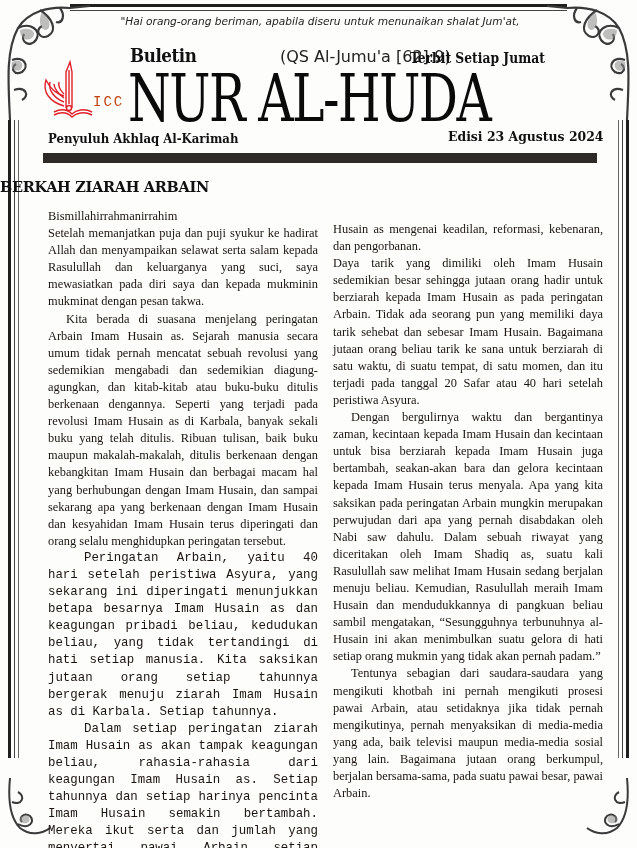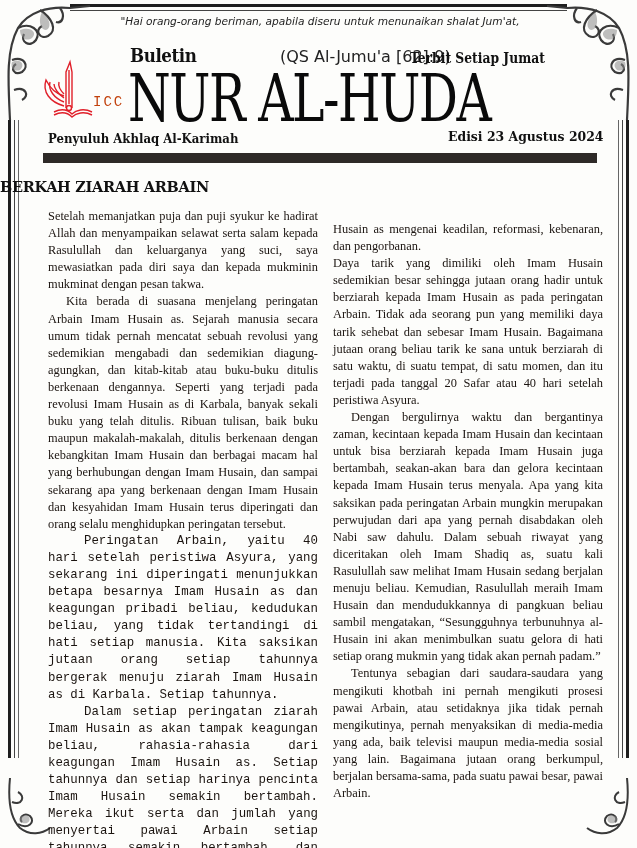--- a/index.html
+++ b/index.html
@@ -197,20 +197,21 @@
   <div class="masthead">NUR AL-HUDA</div>
 
   <div class="tagline">Penyuluh Akhlaq Al-Karimah</div>
   <div class="edition">Edisi 23 Agustus 2024</div>
 
   <div class="header-bar"></div>
 
   <div class="article-title">BERKAH ZIARAH ARBAIN</div>
 
   <div class="col col-left">
+    <p>Bismillahirrahmanirrahim</p>
     <p>Setelah memanjatkan puja dan puji syukur ke hadirat Allah dan menyampaikan selawat serta salam kepada Rasulullah dan keluarganya yang suci, saya mewasiatkan pada diri saya dan kepada mukminin mukminat dengan pesan takwa.</p>
     <p class="indent">Kita berada di suasana menjelang peringatan Arbain Imam Husain as. Sejarah manusia secara umum tidak pernah mencatat sebuah revolusi yang sedemikian mengabadi dan sedemikian diagung-agungkan, dan kitab-kitab atau buku-buku ditulis berkenaan dengannya. Seperti yang terjadi pada revolusi Imam Husain as di Karbala, banyak sekali buku yang telah ditulis. Ribuan tulisan, baik buku maupun makalah-makalah, ditulis berkenaan dengan kebangkitan Imam Husain dan berbagai macam hal yang berhubungan dengan Imam Husain, dan sampai sekarang apa yang berkenaan dengan Imam Husain dan kesyahidan Imam Husain terus diperingati dan orang selalu menghidupkan peringatan tersebut.</p>
     <p class="indent-wide">Peringatan Arbain, yaitu 40 hari setelah peristiwa Asyura, yang sekarang ini diperingati menunjukkan betapa besarnya Imam Husain as dan keagungan pribadi beliau, kedudukan beliau, yang tidak tertandingi di hati setiap manusia. Kita saksikan jutaan orang setiap tahunnya bergerak menuju ziarah Imam Husain as di Karbala. Setiap tahunnya.</p>
     <p class="indent-wide">Dalam setiap peringatan ziarah Imam Husain as akan tampak keagungan beliau, rahasia-rahasia dari keagungan Imam Husain as. Setiap tahunnya dan setiap harinya pencinta Imam Husain semakin bertambah. Mereka ikut serta dan jumlah yang menyertai pawai Arbain setiap tahunnya semakin bertambah, dan mereka dalam pawai tersebut berusaha mencari ilham dan pelajaran dari Imam</p>
   </div>
 
   <div class="col col-right">
     <p>Husain as mengenai keadilan, reformasi, kebenaran, dan pengorbanan.</p>
     <p>Daya tarik yang dimiliki oleh Imam Husain sedemikian besar sehingga jutaan orang hadir untuk berziarah kepada Imam Husain as pada peringatan Arbain. Tidak ada seorang pun yang memiliki daya tarik sehebat dan sebesar Imam Husain. Bagaimana jutaan orang beliau tarik ke sana untuk berziarah di satu waktu, di suatu tempat, di satu momen, dan itu terjadi pada tanggal 20 Safar atau 40 hari setelah peristiwa Asyura.</p>
     <p class="indent">Dengan bergulirnya waktu dan bergantinya zaman, kecintaan kepada Imam Husain dan kecintaan untuk bisa berziarah kepada Imam Husain juga bertambah, seakan-akan bara dan gelora kecintaan kepada Imam Husain terus menyala. Apa yang kita saksikan pada peringatan Arbain mungkin merupakan perwujudan dari apa yang pernah disabdakan oleh Nabi saw dahulu. Dalam sebuah riwayat yang diceritakan oleh Imam Shadiq as, suatu kali Rasulullah saw melihat Imam Husain sedang berjalan menuju beliau. Kemudian, Rasulullah meraih Imam Husain dan mendudukkannya di pangkuan beliau sambil mengatakan, “Sesungguhnya terbunuhnya al-Husain ini akan menimbulkan suatu gelora di hati setiap orang mukmin yang tidak akan pernah padam.”</p>

